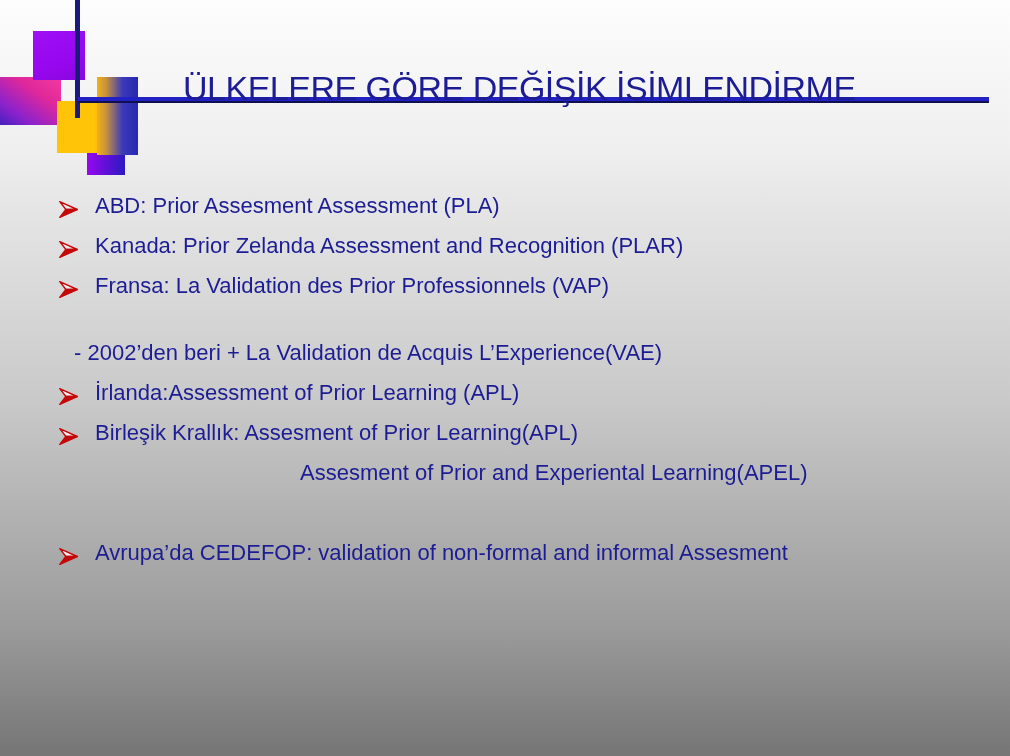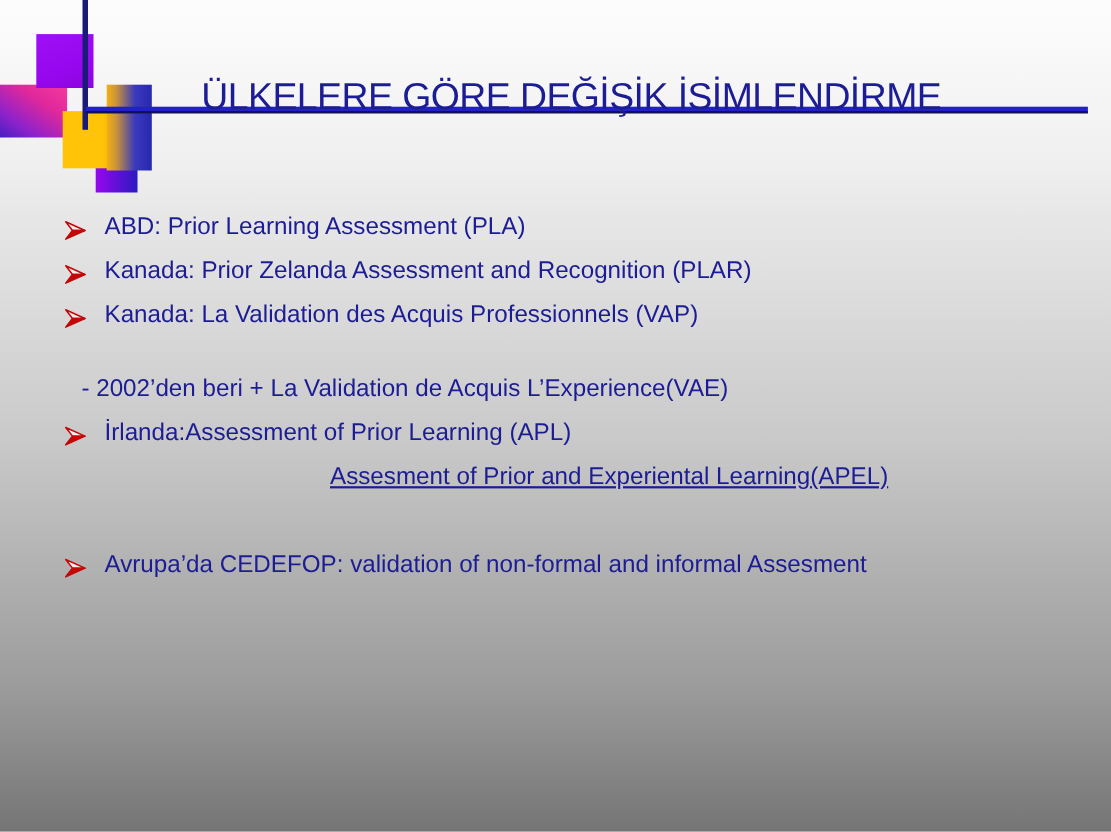--- a/index.html
+++ b/index.html
@@ -33,21 +33,21 @@
     font-size:34px;line-height:40px;letter-spacing:-0.5px;
     color:var(--c-navy);white-space:nowrap;z-index:7;
   }
 
   
   .content{position:absolute;left:0;top:188px;right:0;padding-right:105px;
     color:var(--c-navy);font-size:22px;line-height:35px;}
   .row{position:relative;margin-bottom:5px;}
   .row-bullet{padding-left:95px;}
   .row-sub{padding-left:74px;margin-top:32px;}
-  .row-indent{padding-left:300px;text-decoration:underline;}
+  .row-indent{padding-left:300px;}
   .row-spacer{height:40px;margin-bottom:0;}
   .arrow{position:absolute;left:58px;top:7px;width:21px;height:21px;}
 </style>
 </head>
 <body style="--c-navy: #1c1c94; --c-gold: #ffc408; --c-violet: #9707ef;">
 
 <div class="slide">
 
   <div class="logo">
     <div class="sq sq-small"></div>
@@ -63,52 +63,61 @@
   <div class="title">ÜLKELERE GÖRE DEĞİŞİK İSİMLENDİRME</div>
 
   <div class="content">
       <div class="row row-bullet">
     <span class="arrow">
       <svg width="21" height="21" viewBox="0 0 24 24">
         <path d="M2 3 L22 12 L9 12 Z" fill="#f2eef2" stroke="#c40808" stroke-width="1.6" stroke-linejoin="round"></path>
         <path d="M9 12 L22 12 L2 21 Z" fill="#c40808" stroke="#c40808" stroke-width="1.6" stroke-linejoin="round"></path>
       </svg>
     </span>
-    <span>ABD: Prior Learning Assessment (PLA)</span>
+    <span>ABD: Prior Assesment Assessment (PLA)</span>
   </div>
       <div class="row row-bullet">
     <span class="arrow">
       <svg width="21" height="21" viewBox="0 0 24 24">
         <path d="M2 3 L22 12 L9 12 Z" fill="#f2eef2" stroke="#c40808" stroke-width="1.6" stroke-linejoin="round"></path>
         <path d="M9 12 L22 12 L2 21 Z" fill="#c40808" stroke="#c40808" stroke-width="1.6" stroke-linejoin="round"></path>
       </svg>
     </span>
     <span>Kanada: Prior Zelanda Assessment and Recognition (PLAR)</span>
   </div>
       <div class="row row-bullet">
     <span class="arrow">
       <svg width="21" height="21" viewBox="0 0 24 24">
         <path d="M2 3 L22 12 L9 12 Z" fill="#f2eef2" stroke="#c40808" stroke-width="1.6" stroke-linejoin="round"></path>
         <path d="M9 12 L22 12 L2 21 Z" fill="#c40808" stroke="#c40808" stroke-width="1.6" stroke-linejoin="round"></path>
       </svg>
     </span>
-    <span>Kanada: La Validation des Acquis Professionnels (VAP)</span>
+    <span>Fransa: La Validation des Prior Professionnels (VAP)</span>
   </div>
       <div class="row row-sub">
     
     <span>- 2002’den beri + La Validation de Acquis L’Experience(VAE)</span>
   </div>
       <div class="row row-bullet">
     <span class="arrow">
       <svg width="21" height="21" viewBox="0 0 24 24">
         <path d="M2 3 L22 12 L9 12 Z" fill="#f2eef2" stroke="#c40808" stroke-width="1.6" stroke-linejoin="round"></path>
         <path d="M9 12 L22 12 L2 21 Z" fill="#c40808" stroke="#c40808" stroke-width="1.6" stroke-linejoin="round"></path>
       </svg>
     </span>
     <span>İrlanda:Assessment of Prior Learning (APL)</span>
+  </div>
+      <div class="row row-bullet">
+    <span class="arrow">
+      <svg width="21" height="21" viewBox="0 0 24 24">
+        <path d="M2 3 L22 12 L9 12 Z" fill="#f2eef2" stroke="#c40808" stroke-width="1.6" stroke-linejoin="round"></path>
+        <path d="M9 12 L22 12 L2 21 Z" fill="#c40808" stroke="#c40808" stroke-width="1.6" stroke-linejoin="round"></path>
+      </svg>
+    </span>
+    <span>Birleşik Krallık: Assesment of Prior Learning(APL)</span>
   </div>
       <div class="row row-indent">
     
     <span>Assesment of Prior and Experiental Learning(APEL)</span>
   </div>
       <div class="row row-spacer">
     
     <span></span>
   </div>
       <div class="row row-bullet">

